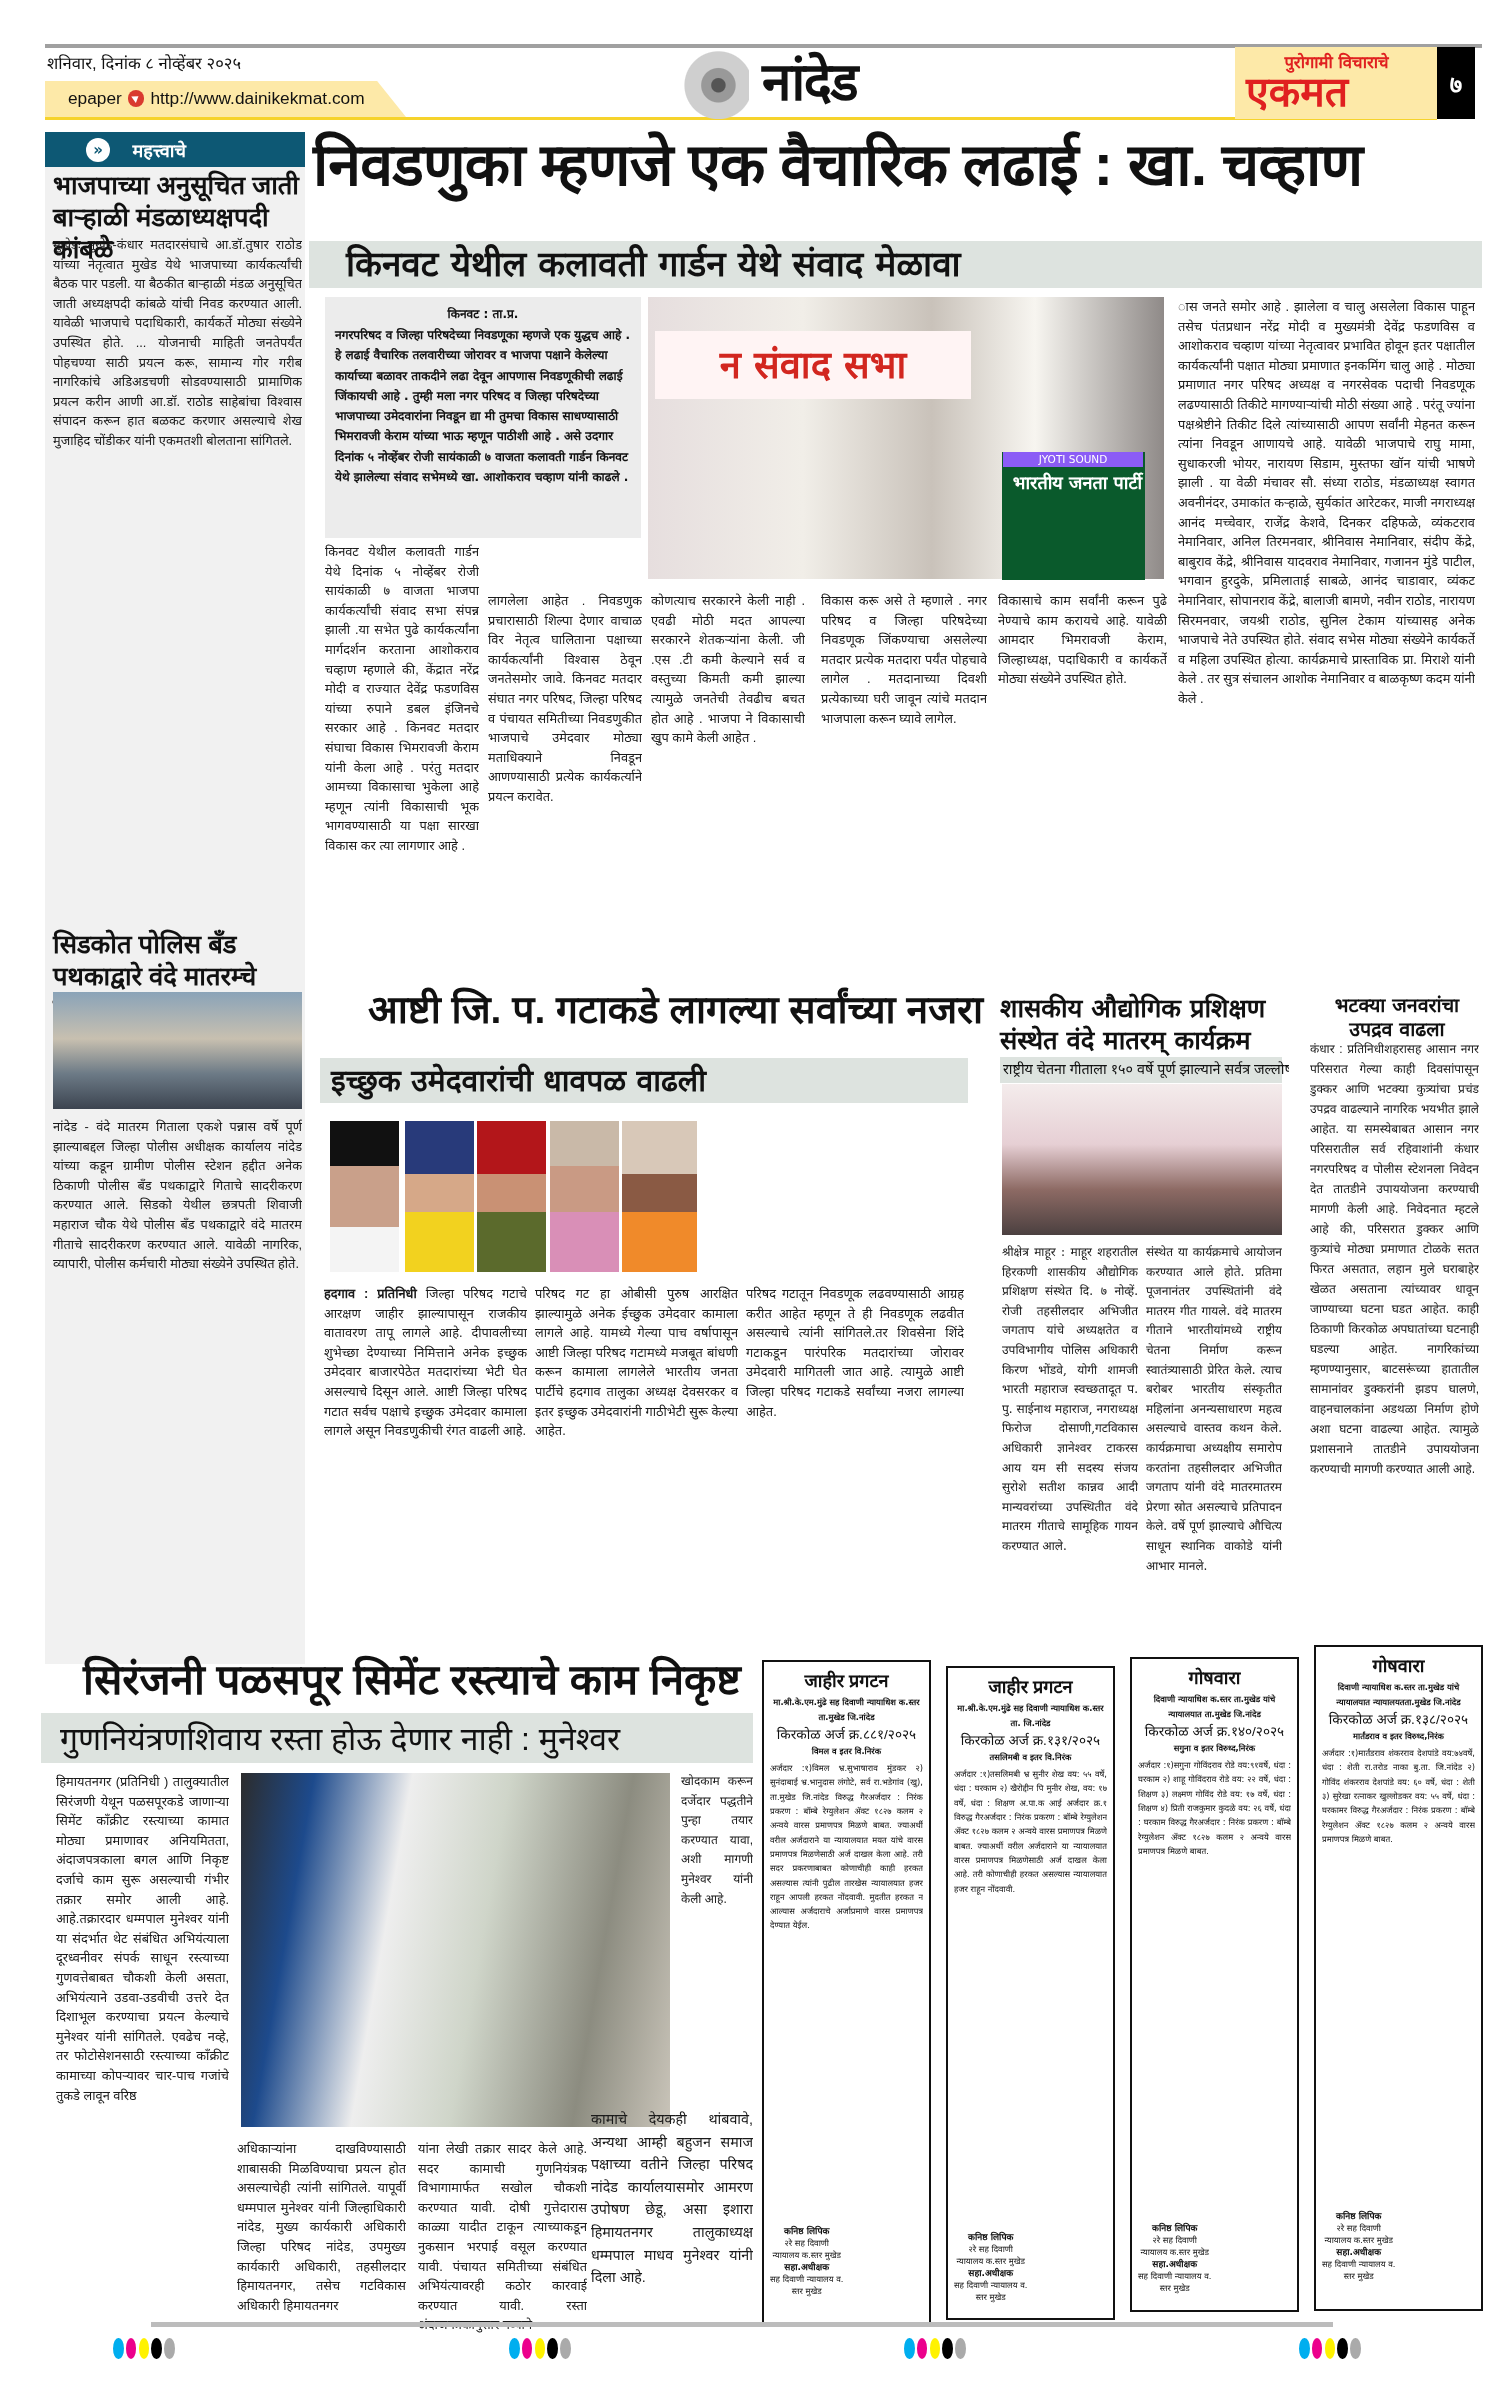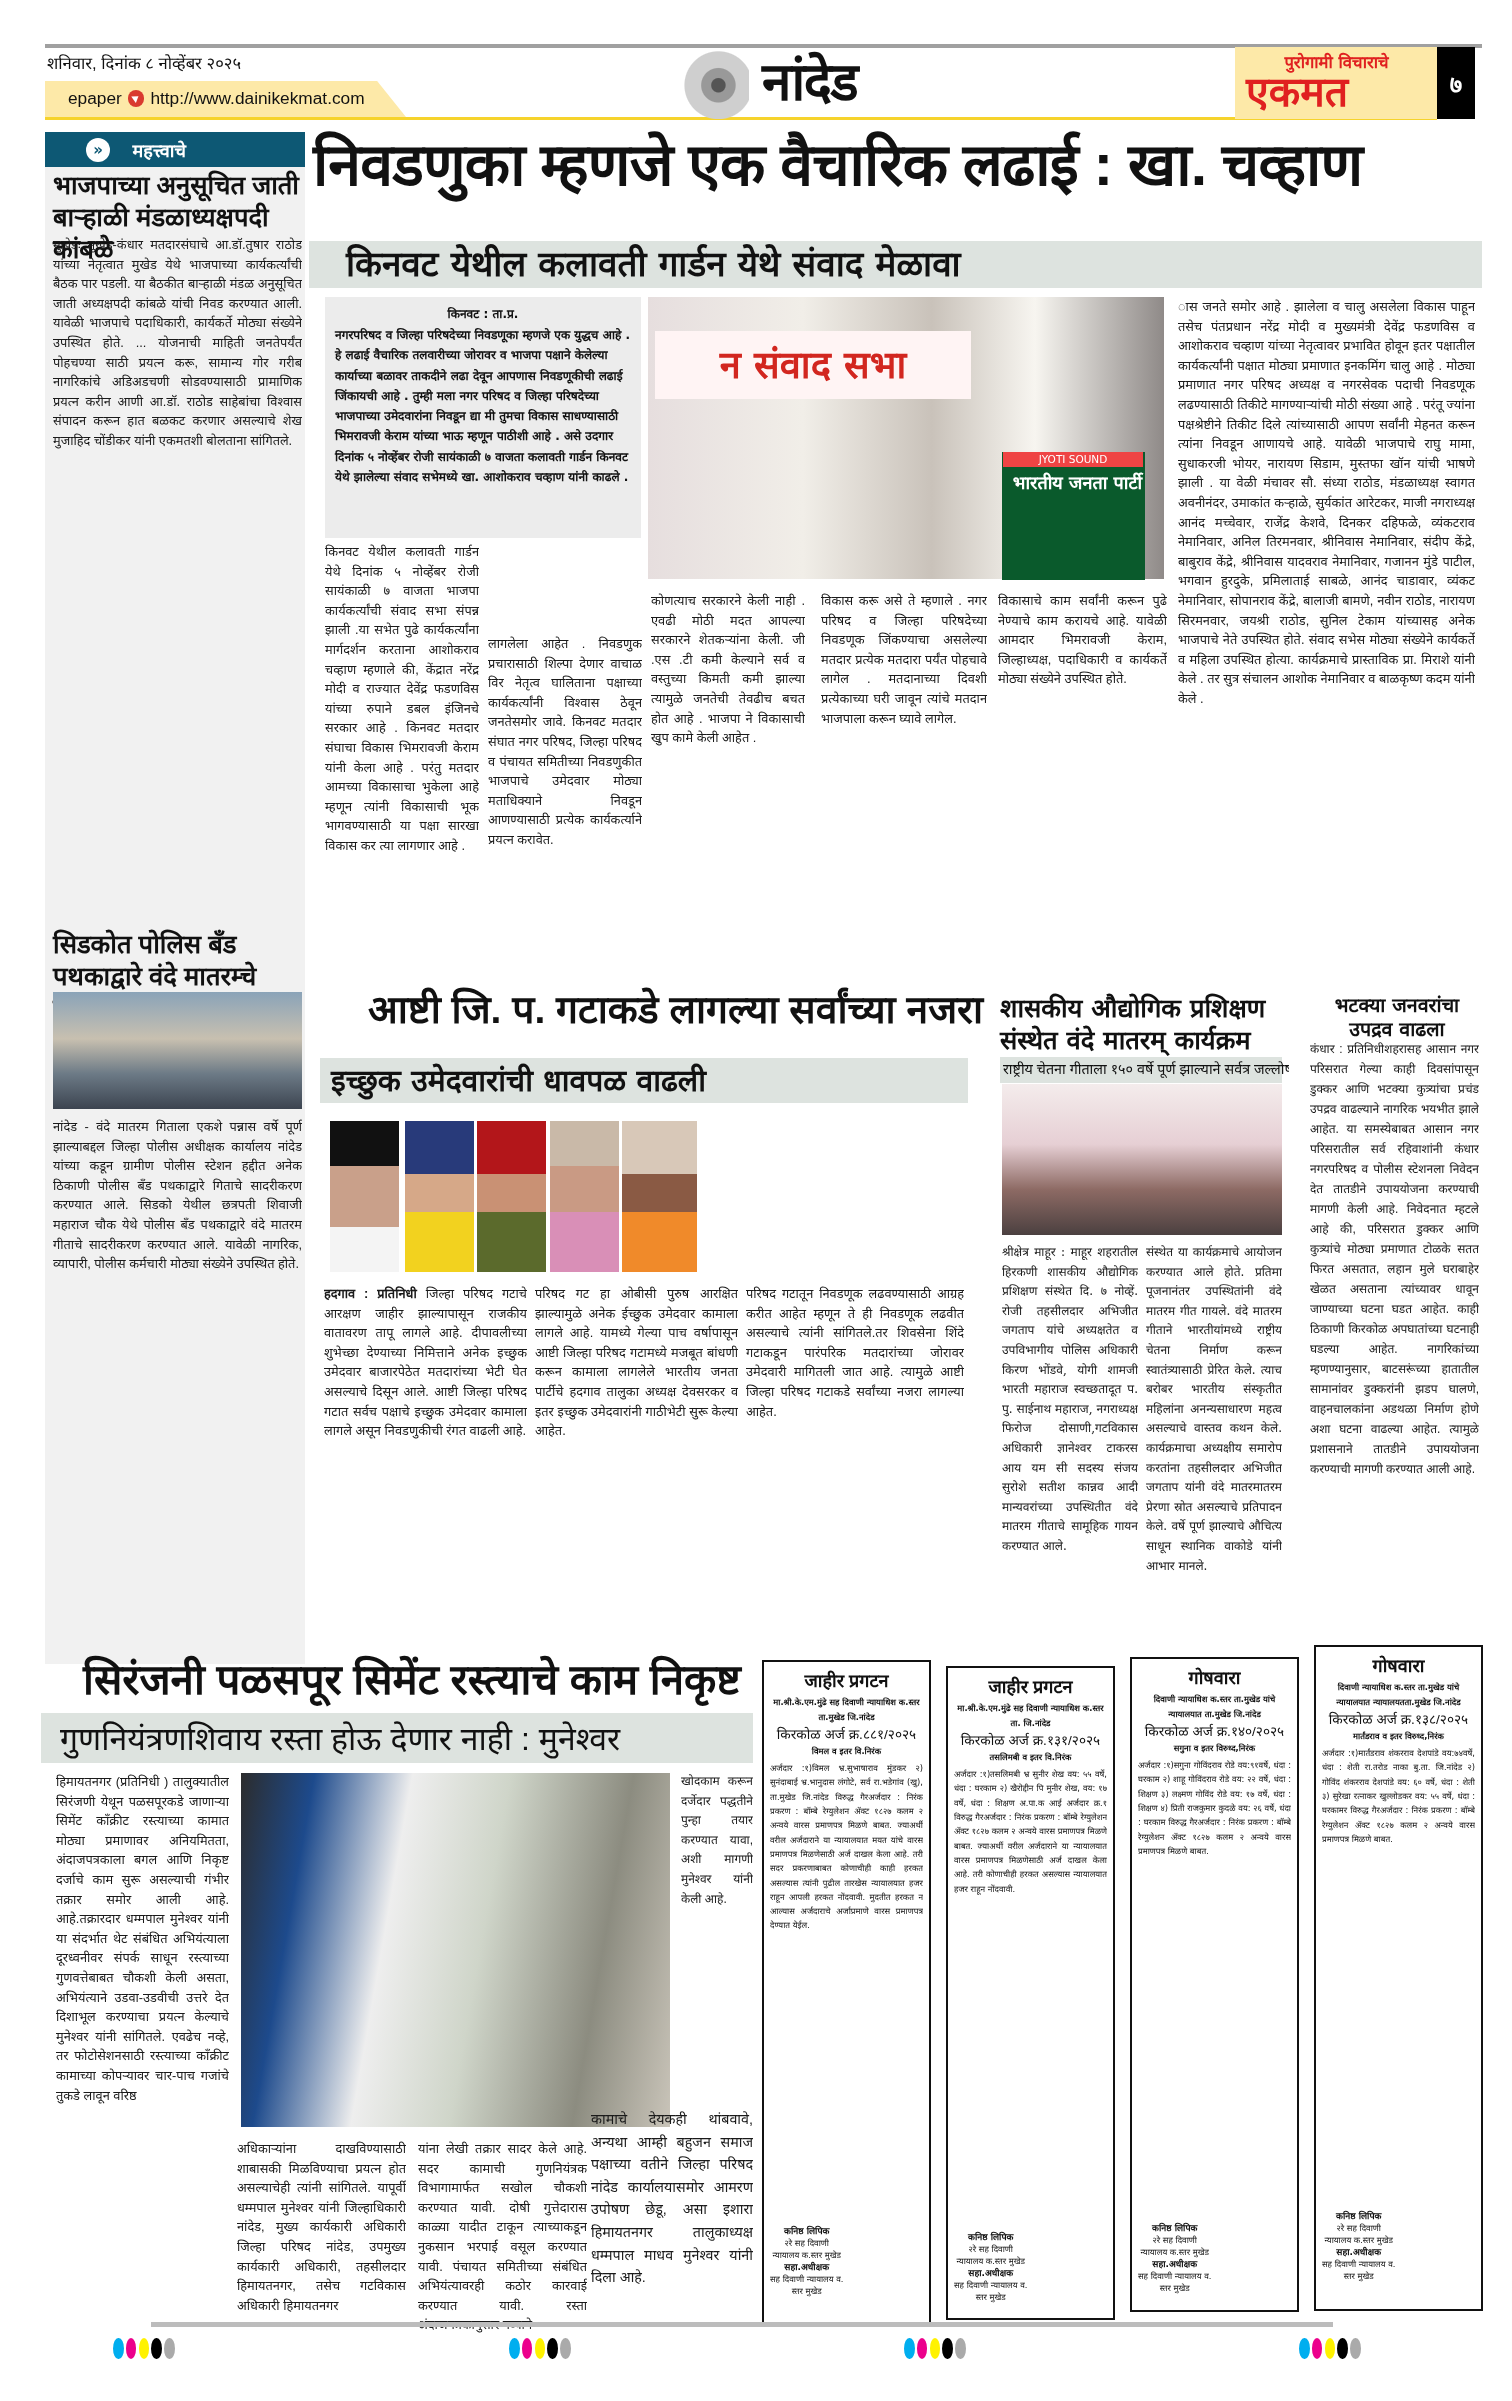--- a/index.html
+++ b/index.html
@@ -41,25 +41,25 @@
   #lead-headline { left: 313px; top: 128px; width: 1171px; font-family: "Liberation Sans", sans-serif; font-weight: bold; font-size: 59px; line-height: 75px; letter-spacing: -0.8px; white-space: nowrap; }
   #lead-deck-band { left: 309px; top: 241px; width: 1173px; height: 47px; background: #dde3df; }
   #lead-deck { left: 346px; top: 242px; width: 1130px; font-family: "DejaVu Sans", sans-serif; font-weight: bold; font-size: 35px; line-height: 44px; white-space: nowrap; }
   #lead-summary-box { left: 325px; top: 297px; width: 316px; height: 241px; background: #ececec; }
   #lead-summary-dateline { left: 325px; top: 305px; width: 316px; text-align:center; font-weight:bold; font-size: 12px; }
   #lead-summary-text { left: 335px; top: 325px; width: 297px; font-weight: bold; font-size: 12px; line-height: 20.3px; text-align:left; }
   #lead-photo { left: 648px; top: 297px; width: 516px; height: 282px; background: linear-gradient(90deg,#e6dede 0%,#f1eee8 30%,#c9c2ba 55%,#f7f5f0 75%,#8f8a88 100%); overflow:hidden;}
   #lead-photo-banner { left: 655px; top: 331px; width: 316px; height: 68px; background:#fff4f4; color:#d2261f; font-weight:bold; font-size:38px; line-height:68px; text-align:center;}
   #lead-photo-podium { left: 1002px; top: 452px; width: 143px; height: 128px; background:#0a5a2c; }
   #lead-photo-podium-text { left: 1006px; top: 471px; width: 143px; color:#fff; font-weight:bold; font-size: 18px; text-align:center; line-height:24px;}
-  #lead-photo-sound { left: 1003px; top: 452px; width: 140px; color:#fff; font-size: 10.5px; text-align:center; background:#ef4444; line-height:15px;}
+  #lead-photo-sound { left: 1003px; top: 452px; width: 140px; color:#fff; font-size: 10.5px; text-align:center; background:#8b5cf6; line-height:15px;}
   #lead-col-right { left: 1178px; top: 297px; width: 297px; height: 670px; overflow:hidden; }
   .lead-col { top: 542px; width: 154px; height: 437px; overflow:hidden; }
   #lead-col1 { left: 325px; }
-  #lead-col2 { left: 488px; top: 591px; height: 388px; margin-top: 43px;}
+  #lead-col2 { left: 488px; top: 591px; height: 388px;}
   #lead-col3 { left: 651px; top: 591px; height: 388px;}
   #lead-col4 { left: 821px; top: 591px; width: 166px; height: 388px;}
   #lead-col5 { left: 998px; top: 591px; width: 169px; height: 388px;}
 
   
   #ashti-headline { left: 324px; top: 986px; width: 648px; font-family: "Liberation Sans", sans-serif; font-weight:bold; font-size: 39px; line-height: 48px; white-space:nowrap;margin-left:44px; }
   #ashti-deck-band { left: 320px; top: 1058px; width: 648px; height: 45px; background: #dde3df; }
   #ashti-deck { left: 331px; top: 1059px; font-weight:bold; font-size: 30px; line-height: 44px; white-space:nowrap;}
   .cand-photo { top: 1121px; width: 69px; height: 151px; }
   .ashti-col { top: 1284px; height: 384px; overflow:hidden; }

